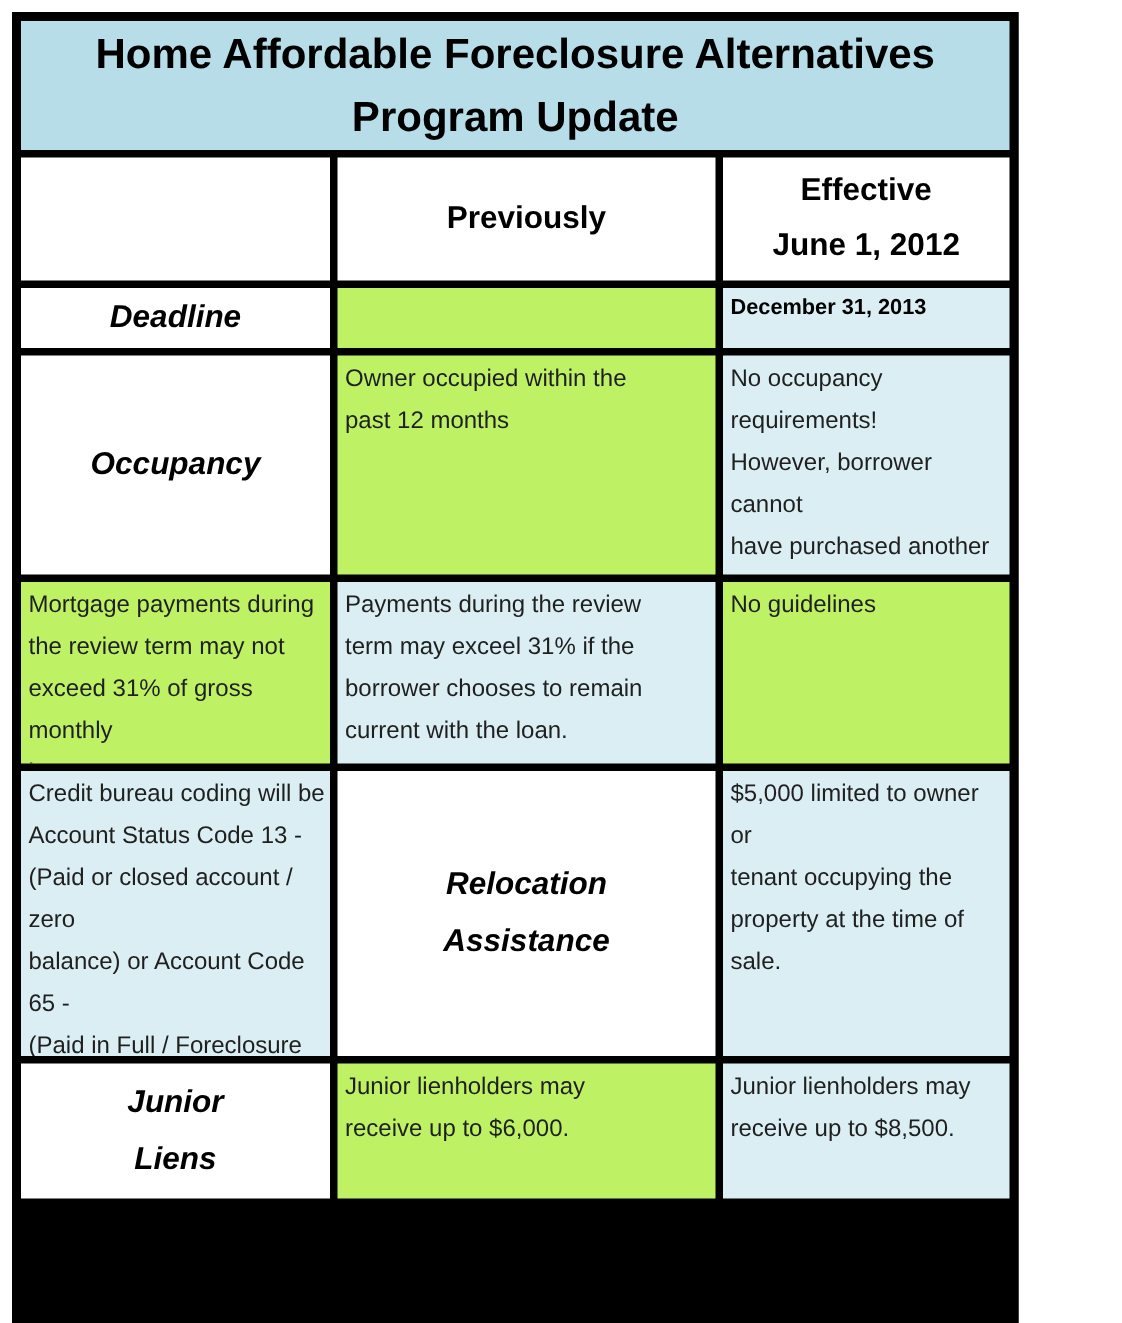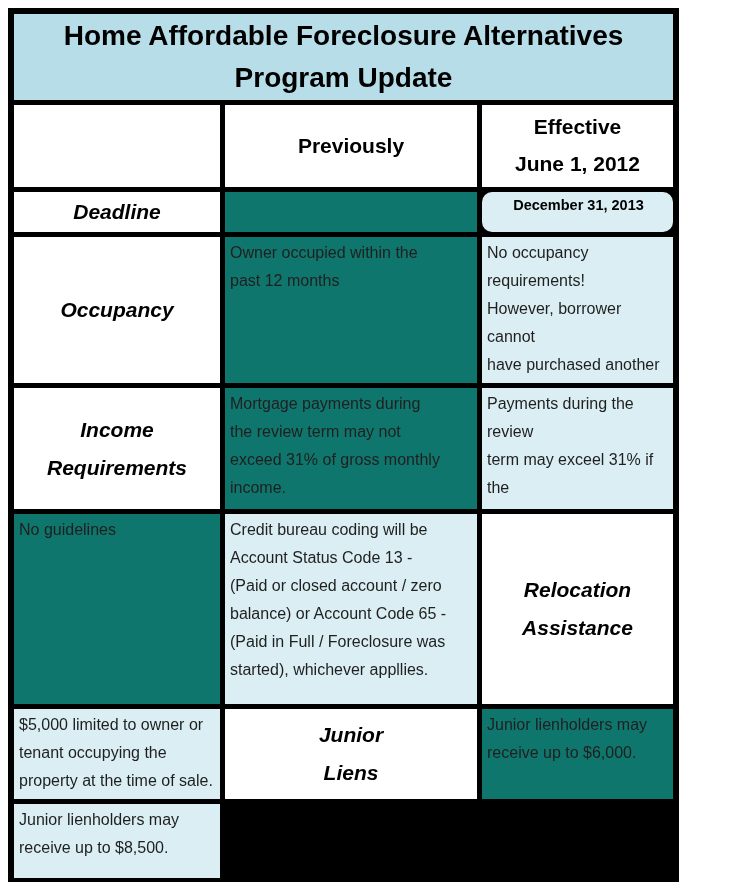--- a/index.html
+++ b/index.html
@@ -73,31 +73,29 @@
   }
   
   .prev, .eff {
     color: #1f1f1f;
     font-size: 16px;
     line-height: 1.75;
     white-space: pre-line;
     padding: 2px 3px 0 5px;
     text-align: left;
   }
-  .prev { background: #0f766e; }
+  .prev { background: #bef264; }
   .eff  { background: #daeef3; }
   
   .date {
     font-size: 14.5px;
     font-weight: bold;
-    text-align: center;
     line-height: 1.5;
     padding-top: 3px;
     color: #000000;
-    border-radius: 10px;
   }
 </style>
 </head>
 <body>
 
 <div class="page">
   <div class="table">
 
     <div class="cell title">Home Affordable Foreclosure Alternatives
 Program Update</div>
@@ -113,22 +111,20 @@
 
     <div class="cell rl">Occupancy</div>
     <div class="cell prev">Owner occupied within the
 past 12 months</div>
     <div class="cell eff">No occupancy requirements!
 However, borrower cannot
 have purchased another
 account during the previous
 year.</div>
 
-    <div class="cell rl">Income
-Requirements</div>
     <div class="cell prev">Mortgage payments during
 the review term may not
 exceed 31% of gross monthly
 income.</div>
     <div class="cell eff">Payments during the review
 term may exceel 31% if the
 borrower chooses to remain
 current with the loan.</div>
 
     <div class="cell prev">No guidelines</div>

